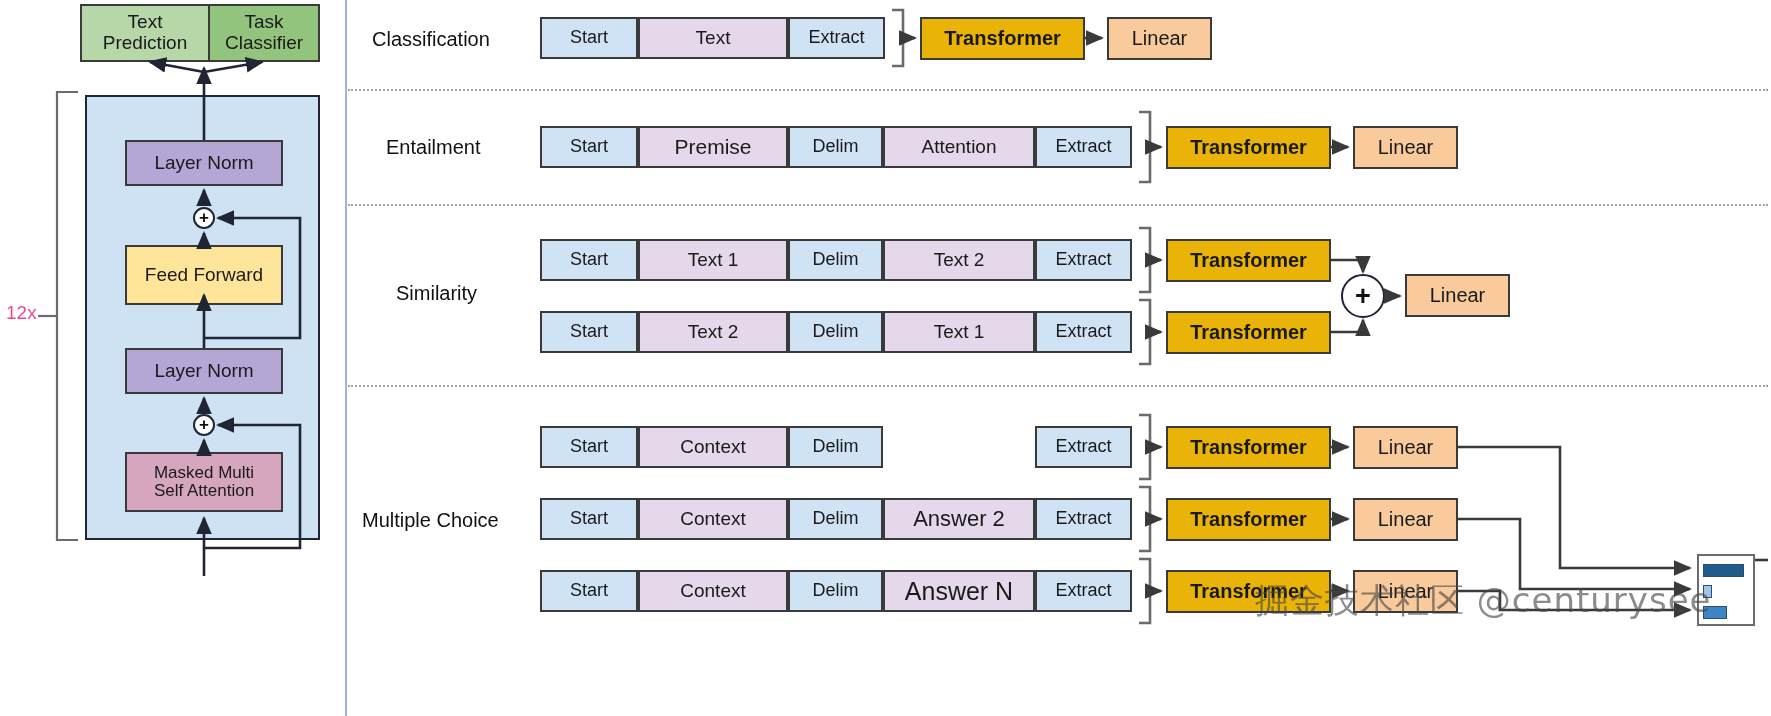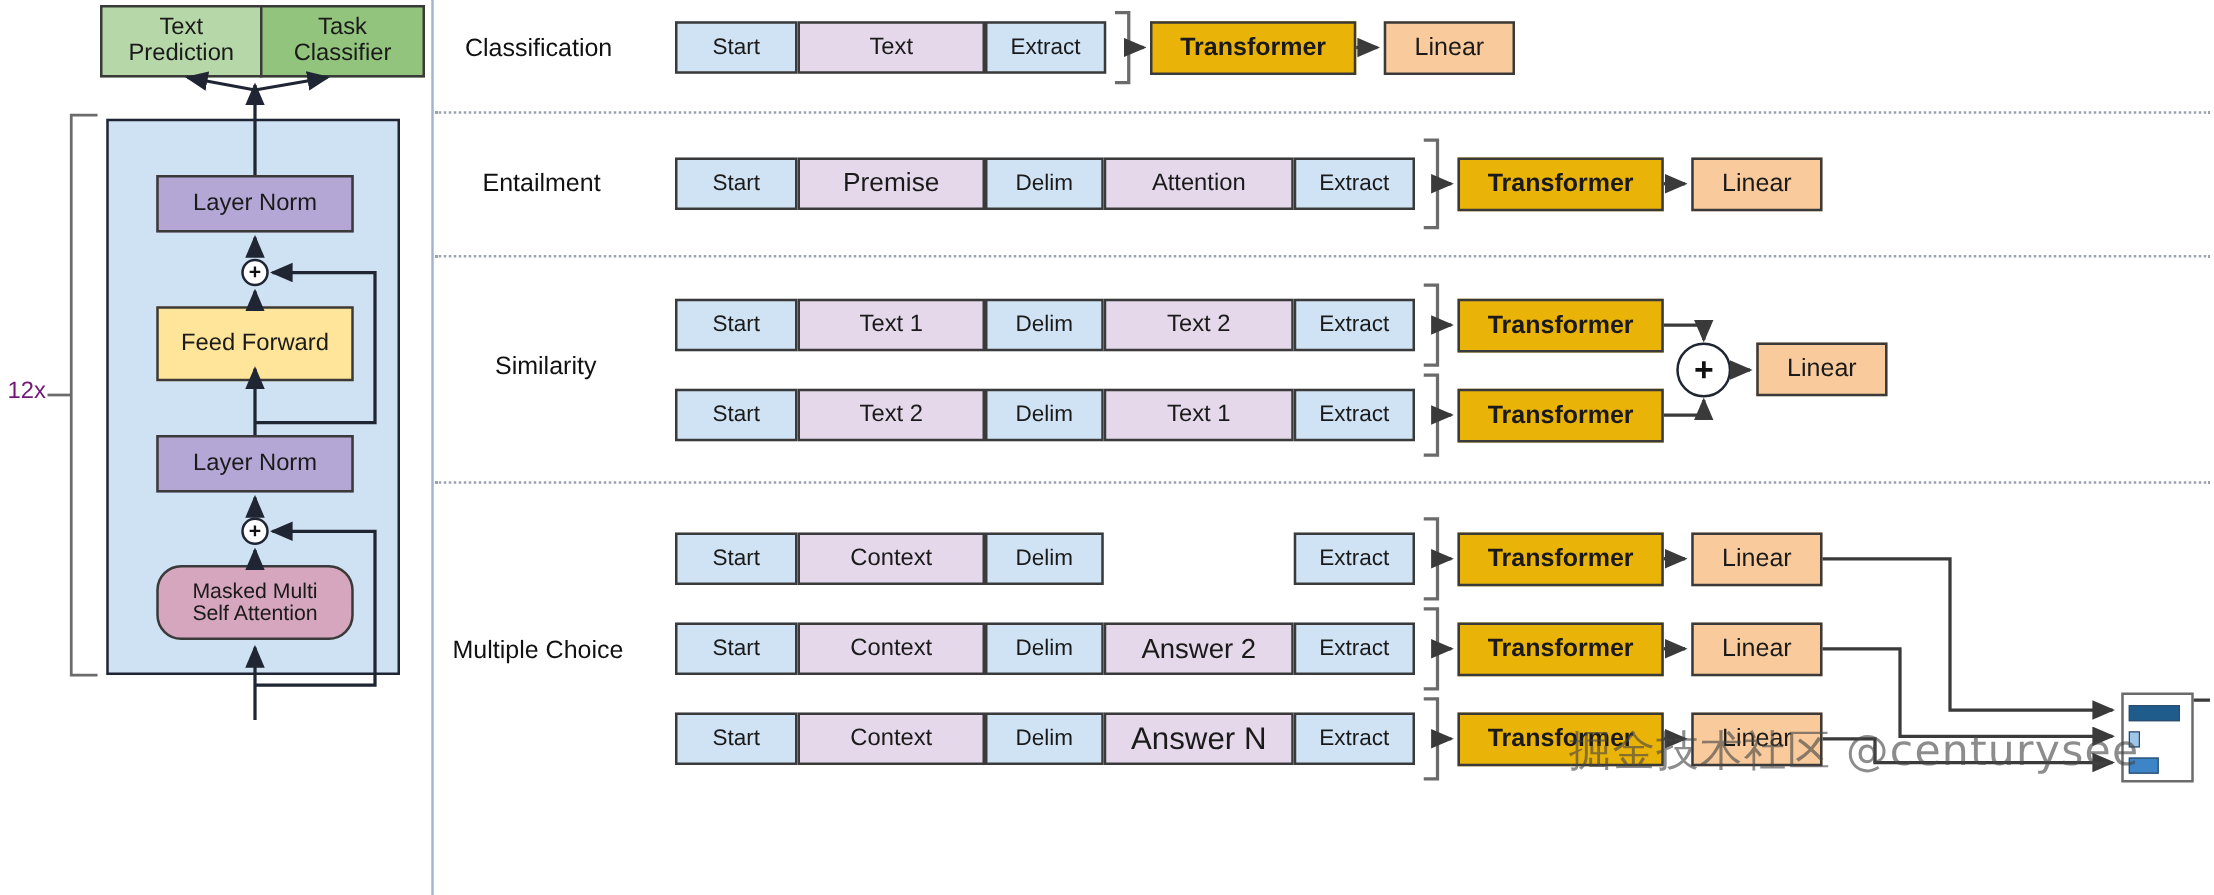--- a/index.html
+++ b/index.html
@@ -5,21 +5,21 @@
   html,body{margin:0;padding:0;background:#ffffff;}
   body{width:1771px;height:716px;position:relative;overflow:hidden;
        font-family:"Liberation Sans","DejaVu Sans",sans-serif;color:#1a1a1a;}
 
   .fig{position:absolute;left:0;top:0;width:1771px;height:716px;}
 
   
   .box{position:absolute;box-sizing:border-box;border:2px solid #3a3a3a;
        display:flex;align-items:center;justify-content:center;text-align:center;
        line-height:1.08;white-space:nowrap;}
-  .box.wrap{white-space:normal;border-radius:20px;}
+  .box.wrap{white-space:normal;}
 
   .green-l{background:#b6d7a8;}
   .green-d{background:#93c47d;}
   .purple{background:#b4a7d6;}
   .yellow{background:#ffe599;}
   .pink{background:#d5a6bd;}
   .orange{background:#f9cb9c;}
   .lightblue{background:#d0e3f4;}
   .lavender{background:#e4d8ea;}
   .greenbox{background:#eab308;font-weight:bold;}
@@ -32,21 +32,21 @@
   
   #panel-divider{position:absolute;left:345px;top:0;width:2px;height:716px;
      background:#8fa8c8;opacity:.85;}
 
   
   .dotrule{position:absolute;height:0;border-top:2px dotted #9aa3ae;}
 
   
   .tasklabel{position:absolute;font-size:20px;color:#111;white-space:nowrap;
      display:flex;align-items:center;}
-  .rep-label{position:absolute;font-size:19px;color:#701a75;}
+  .rep-label{position:absolute;font-size:19px;color:#ec4899;}
 
   
   svg.ov{position:absolute;left:0;top:0;width:1771px;height:716px;
      pointer-events:none;overflow:visible;}
 
   
   .plusnode{position:absolute;border:2.5px solid #1f2533;border-radius:50%;
      background:#fff;display:flex;align-items:center;justify-content:center;
      font-size:20px;font-weight:600;color:#111;box-sizing:border-box;}
 
@@ -64,21 +64,21 @@
 <body>
 
 <div class="fig">
 
   <div id="left-panel">
 
     <div class="box green-l" style="left:80px;top:4px;width:130px;height:58px;font-size:19px;flex-direction:column;">
       <span>Text</span>
       <span>Prediction</span>
     </div>
-    <div class="box green-d" style="left:208px;top:4px;width:132px;height:58px;font-size:19px;flex-direction:column;">
+    <div class="box green-d" style="left:208px;top:4px;width:112px;height:58px;font-size:19px;flex-direction:column;">
       <span>Task</span>
       <span>Classifier</span>
     </div>
 
     <div id="decoder-stack"></div>
 
     <div class="box purple" style="left:125px;top:140px;width:158px;height:46px;font-size:19px;">
       <span>Layer Norm</span>
     </div>
 

